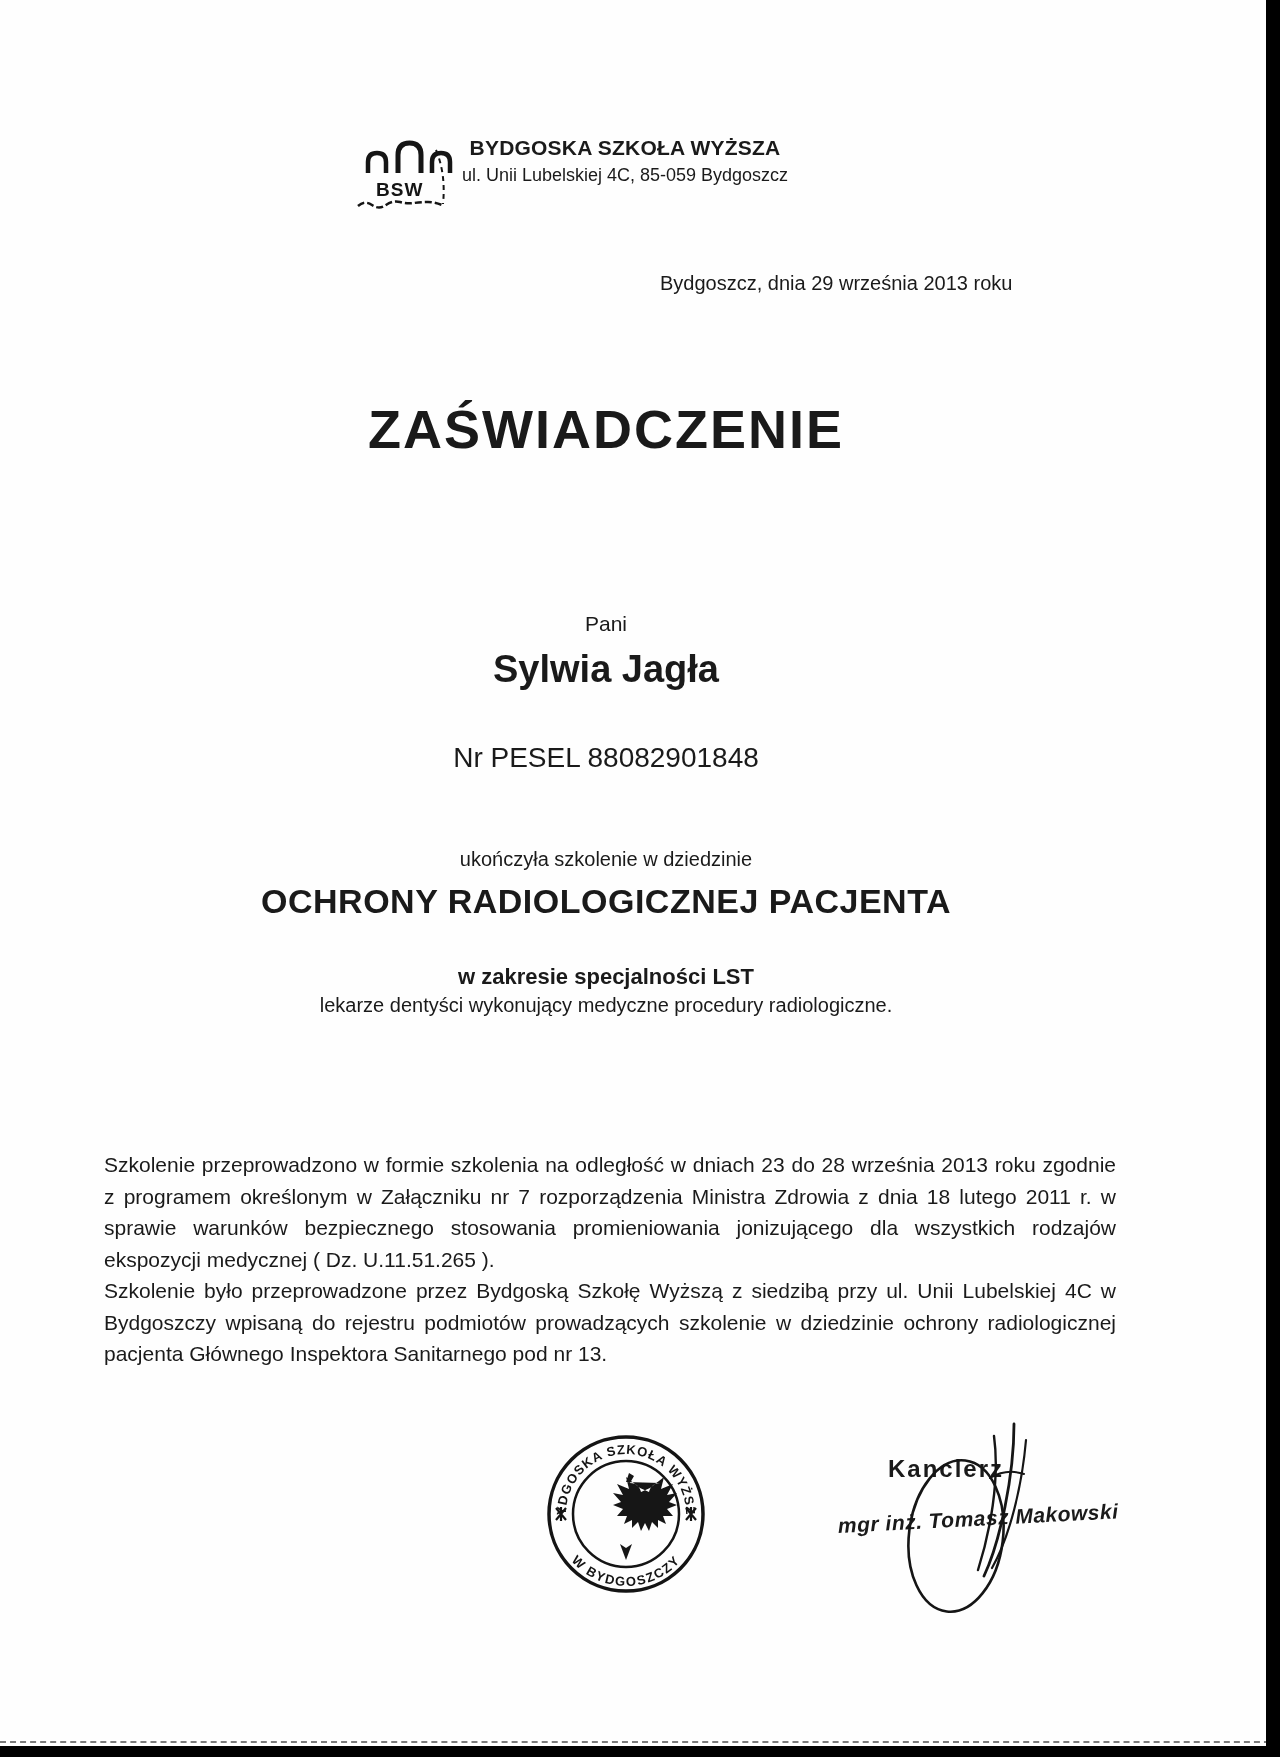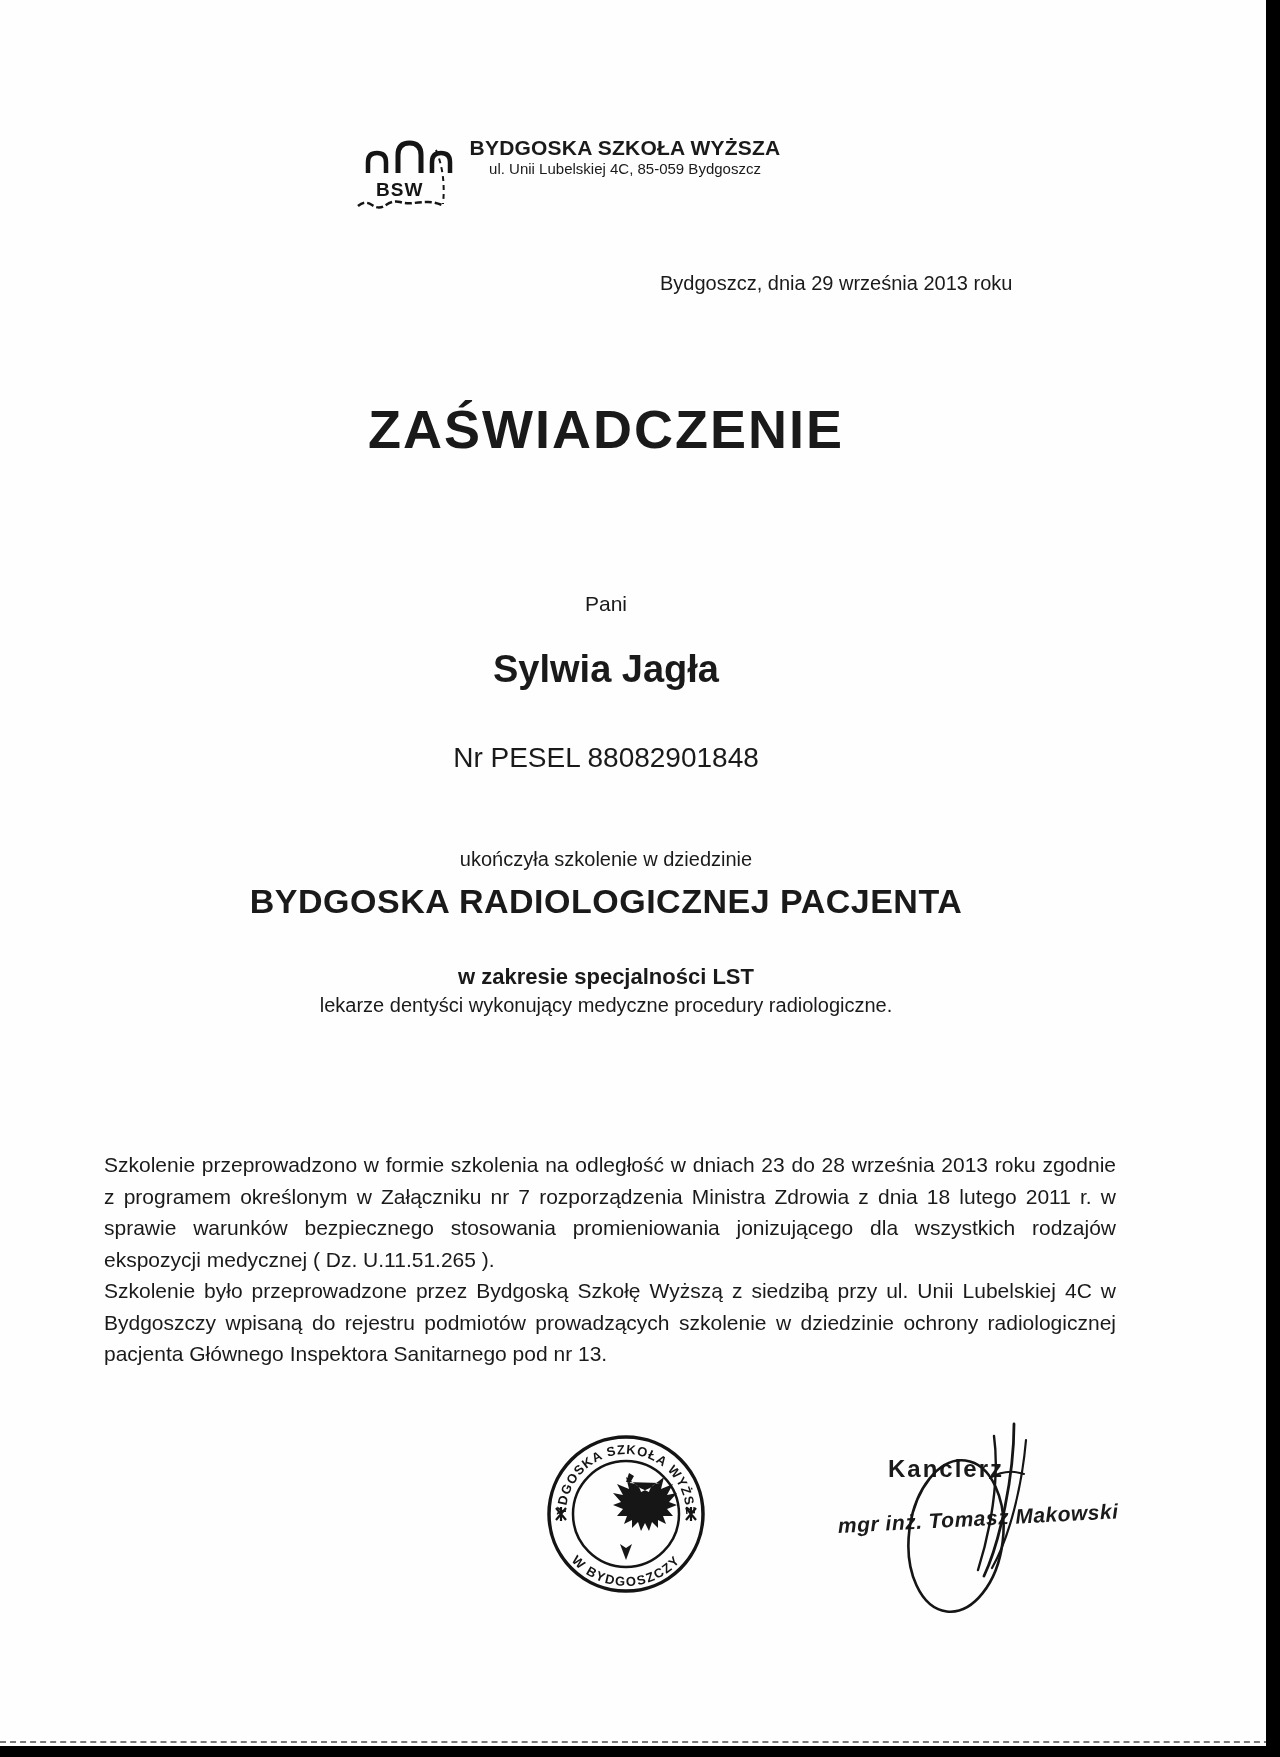--- a/index.html
+++ b/index.html
@@ -27,33 +27,33 @@
   .scan-dash-line {
     position: absolute; top: 1741px; left: 0; width: 1280px; height: 0;
     border-top: 2px dashed #5a5a5a;
     opacity: .8;
   }
 
   
   .logo-svg { position: absolute; left: 356px; top: 118px; }
   .inst-block { position: absolute; left: 420px; top: 136px; width: 410px; text-align: center; }
   .inst-name { font-size: 21px; font-weight: bold; letter-spacing: .2px; }
-  .inst-addr { font-size: 15px; }
+  .inst-addr { font-size: 18px; margin-top: 5px; }
 
   .dateline {
     position: absolute; top: 272px; left: 660px; width: 455px;
     text-align: left; font-size: 20px;
   }
 
   .center-col { left: 0; width: 1180px; text-align: center; padding-left: 16px; }
 
   .doc-title {
     top: 398px; font-size: 54px; font-weight: 600; letter-spacing: 2px;
   }
-  .salutation   { top: 592px; font-size: 21px; text-align: center; }
+  .salutation   { top: 612px; font-size: 21px; text-align: center; }
   .person-name  { top: 648px; font-size: 38px; font-weight: bold; text-align: center; }
   .pesel-line   { top: 718px; font-size: 28px; margin-top: 24px; }
 
   .intro-line     { top: 848px;  font-size: 20px; }
   .field-line     { top: 882px;  font-size: 34px; font-weight: bold; letter-spacing: .5px; }
   .specialty-line { top: 954px;  font-size: 22px; font-weight: bold; margin-top: 10px; }
   .audience-line  { top: 994px;  font-size: 20px; }
 
   .body-text {
     position: absolute; top: 1149px; left: 104px; width: 1012px;
@@ -98,21 +98,21 @@
 
   <div class="dateline">Bydgoszcz, dnia 29 września 2013 roku</div>
 
   <div class="abs center-col doc-title">ZAŚWIADCZENIE</div>
 
   <div class="abs center-col salutation">Pani</div>
   <div class="abs center-col person-name">Sylwia Jagła</div>
   <div class="abs center-col pesel-line">Nr PESEL 88082901848</div>
 
   <div class="abs center-col intro-line">ukończyła szkolenie w dziedzinie</div>
-  <div class="abs center-col field-line">BYDGOSKA RADIOLOGICZNEJ PACJENTA</div>
+  <div class="abs center-col field-line">OCHRONY RADIOLOGICZNEJ PACJENTA</div>
   <div class="abs center-col specialty-line">w zakresie specjalności LST</div>
   <div class="abs center-col audience-line">lekarze dentyści wykonujący medyczne procedury radiologiczne.</div>
 
   <div class="body-text">
     <p>Szkolenie przeprowadzono w formie szkolenia na odległość w dniach 23 do 28 września 2013 roku zgodnie z programem określonym w Załączniku nr 7 rozporządzenia Ministra Zdrowia z dnia 18 lutego 2011 r. w sprawie warunków bezpiecznego stosowania promieniowania jonizującego dla wszystkich rodzajów ekspozycji medycznej ( Dz. U.11.51.265 ).</p>
     <p>Szkolenie było przeprowadzone przez Bydgoską Szkołę Wyższą z siedzibą przy ul. Unii Lubelskiej 4C w Bydgoszczy wpisaną do rejestru podmiotów prowadzących szkolenie w dziedzinie ochrony radiologicznej pacjenta Głównego Inspektora Sanitarnego pod nr 13.</p>
   </div>
 
   <svg class="seal-svg" width="172" height="172" viewBox="0 0 172 172">
     <defs>

